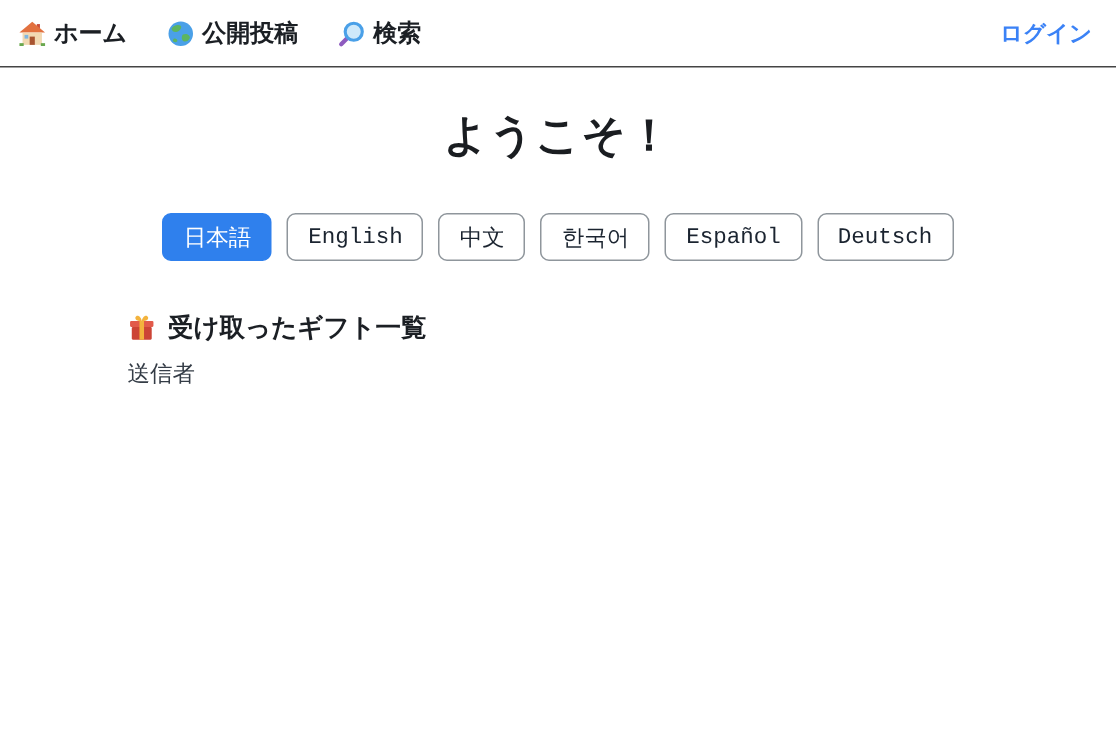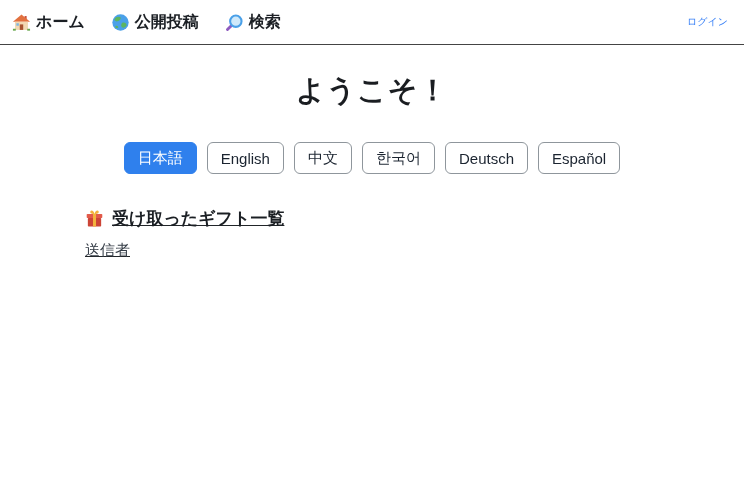--- a/index.html
+++ b/index.html
@@ -29,22 +29,22 @@
     margin-right: 26px;
     font-size: 16px;
     font-weight: 700;
     color: #1b1f24;
     cursor: pointer;
     text-decoration: none;
   }
   .nav-icon { width: 19px; height: 19px; display: inline-block; }
   .login-link {
     margin-left: auto;
-    font-size: 10px;
-    font-weight: 400;
+    font-size: 15px;
+    font-weight: 700;
     color: #3b82f6;
     cursor: pointer;
     text-decoration: none;
   }
   
   .container {
     width: 574px;
     margin: 12px auto;
   }
   .hero-title {
@@ -62,39 +62,39 @@
     color: #6c757d;
   }
   
   .lang-row {
     display: flex;
     justify-content: center;
     gap: 10px;
     margin-top: 31px;
   }
   .lang-btn {
-    font-family: Liberation Sans, sans-serif;
+    font-family: Liberation Mono, monospace;
     font-size: 15px;
     color: #1b2430;
     background: #ffffff;
     border: 1px solid #8f969c;
     border-radius: 6px;
     padding: 5px 13px;
     height: 32px;
     box-sizing: border-box;
     cursor: pointer;
     white-space: nowrap;
   }
   .lang-btn.selected {
     background: #2f80ed;
     border-color: #2f80ed;
     color: #ffffff;
   }
   
-  .gifts-section { margin-top: 33px; text-decoration: underline; }
+  .gifts-section { margin-top: 33px; }
   .gifts-title {
     display: flex;
     align-items: center;
     gap: 8px;
     margin: 0 0 10px 0;
     font-size: 17px;
     font-weight: 700;
     color: #1b1f24;
   }
   .gift-icon { width: 19px; height: 19px; display: inline-block; }
@@ -148,22 +148,22 @@
 
 <main class="container">
 
   <h1 class="hero-title">ようこそ！</h1>
 
   <div class="lang-row">
     <button class="lang-btn selected">日本語</button>
     <button class="lang-btn">English</button>
     <button class="lang-btn">中文</button>
     <button class="lang-btn">한국어</button>
+    <button class="lang-btn">Español</button>
     <button class="lang-btn">Deutsch</button>
-    <button class="lang-btn">Español</button>
   </div>
 
   <section class="gifts-section">
     <h2 class="gifts-title">
       <span class="gift-icon">
         <svg viewBox="0 0 20 20" width="19" height="19">
           <path d="M6.2 4.6 C4.6 3.2 6 1 7.8 1.8 C9 2.4 9.7 3.8 10 5.2 C8.6 5.4 7.2 5.3 6.2 4.6 Z" fill="#f3b33d"></path>
           <path d="M13.8 4.6 C15.4 3.2 14 1 12.2 1.8 C11 2.4 10.3 3.8 10 5.2 C11.4 5.4 12.8 5.3 13.8 4.6 Z" fill="#f3b33d"></path>
           <rect x="1.8" y="5.2" width="16.4" height="4.2" rx="0.8" fill="#e25a4a"></rect>
           <rect x="3" y="9.4" width="14" height="9" rx="0.8" fill="#cc4436"></rect>

